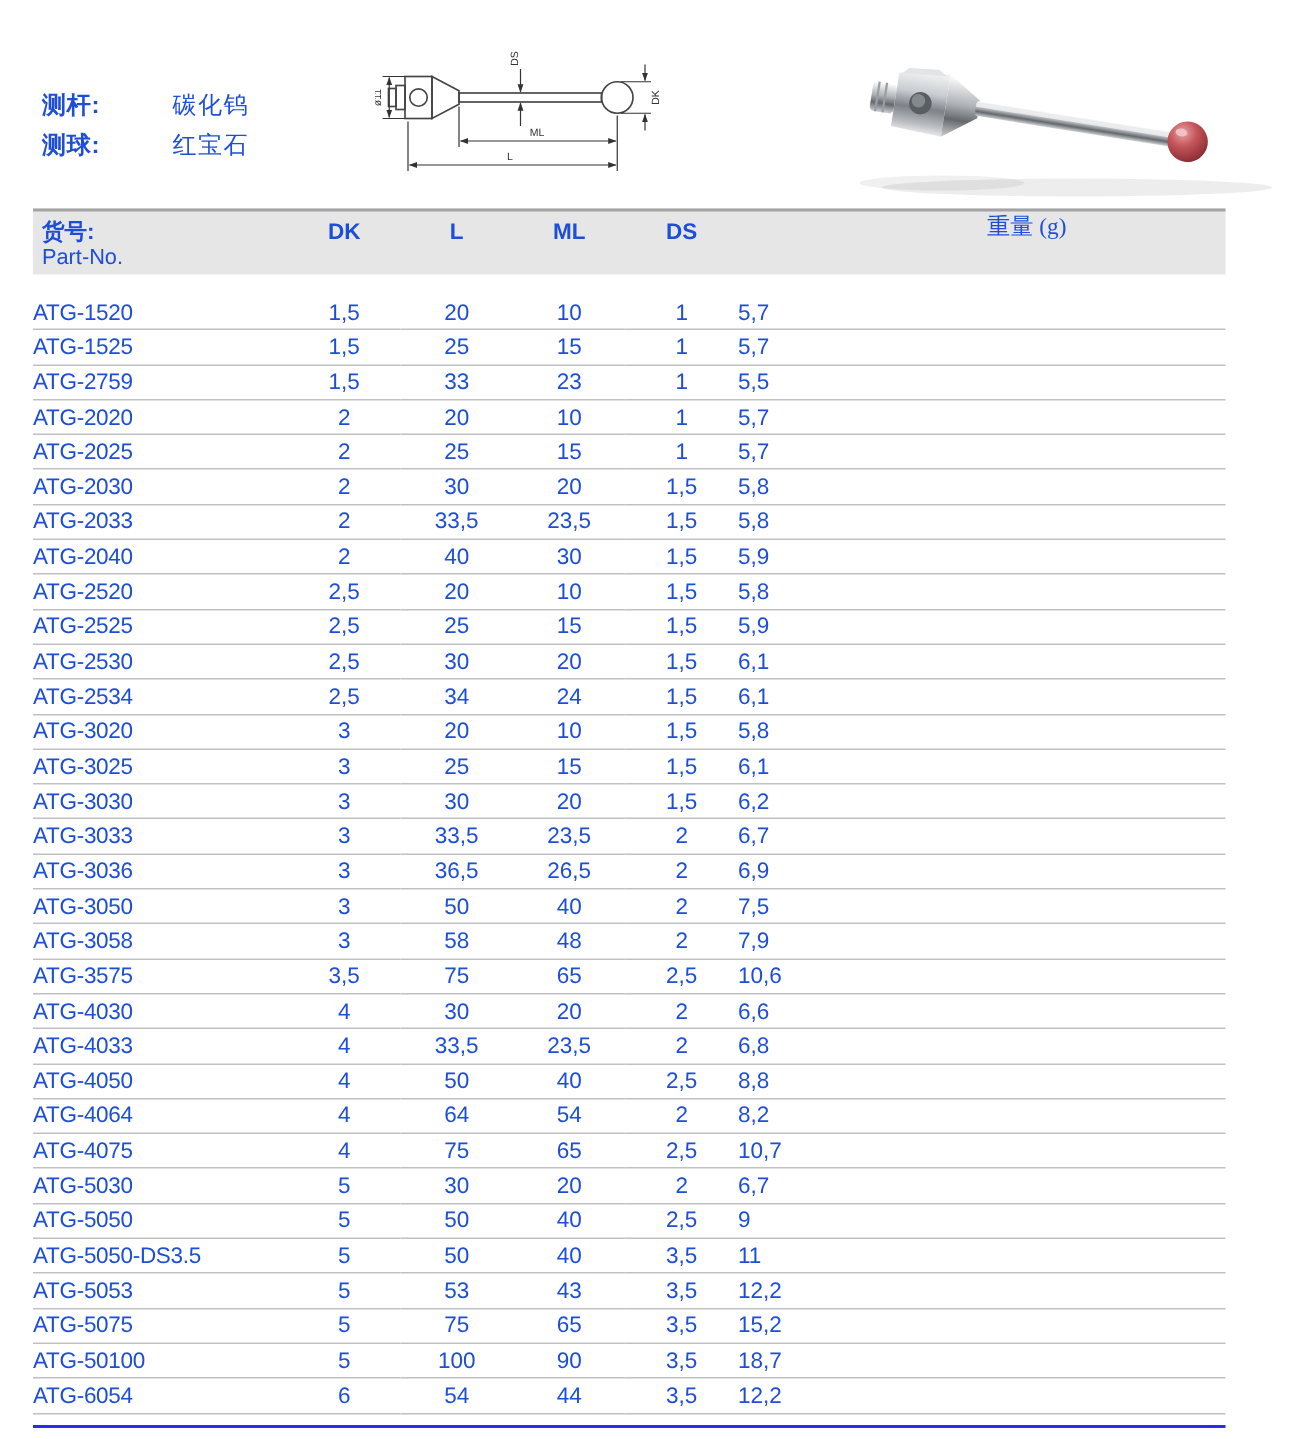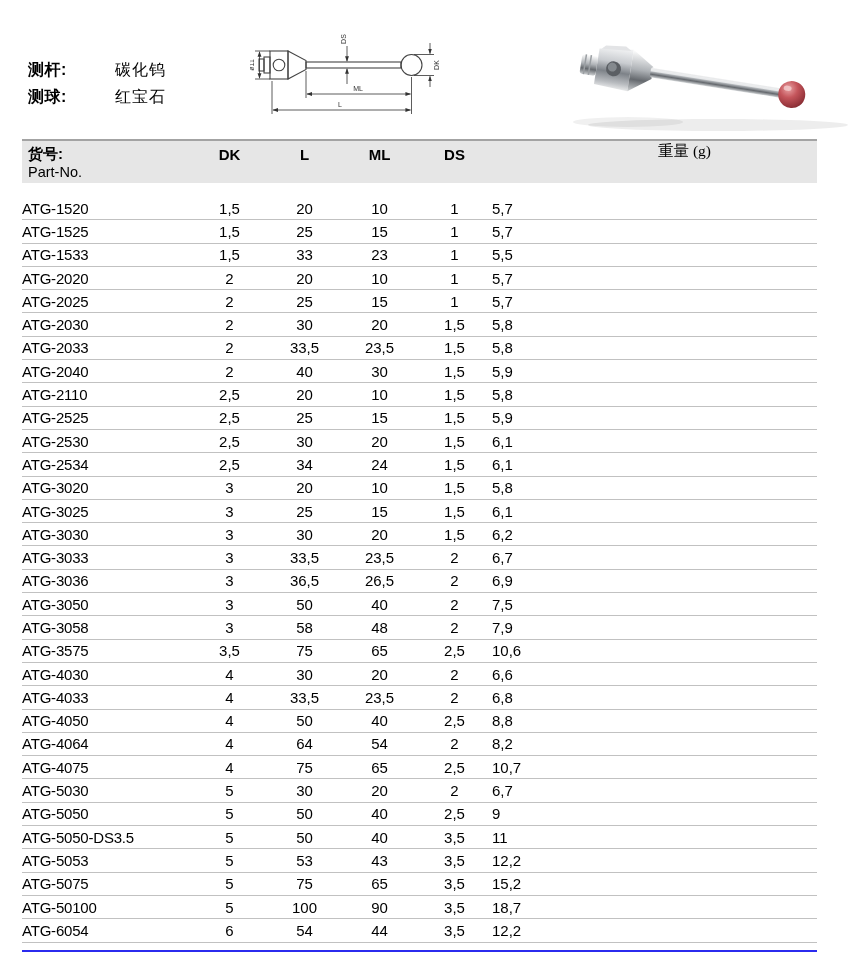--- a/index.html
+++ b/index.html
@@ -1,18 +1,18 @@
 <!DOCTYPE html>
 <html><head>
 <meta charset="utf-8">
 <style>
   html,body{margin:0;padding:0;background:#ffffff;}
   .page{
     position:relative;width:863px;height:959px;background:#ffffff;overflow:hidden;
-    font-family:"Liberation Sans","DejaVu Sans",sans-serif;color:#000000;
+    font-family:"Liberation Sans","DejaVu Sans",sans-serif;color:#1d4ed8;
   }
   
   .specs{position:absolute;left:28px;top:57px;}
   .spec-row{display:flex;height:27px;align-items:center;font-size:16px;}
   .spec-label{font-weight:bold;width:87px;letter-spacing:0.5px;}
   .spec-value{letter-spacing:1px;text-align:center;}
   
   .drawing{position:absolute;left:250px;top:30px;}
   .drawing text{font-family:"Liberation Sans","DejaVu Sans",sans-serif;fill:#333;}
   
@@ -197,21 +197,21 @@
   <tr>
     <td class="c-part">ATG-1525</td>
     <td class="c-num">1,5</td>
     <td class="c-num">25</td>
     <td class="c-num">15</td>
     <td class="c-num">1</td>
     <td class="c-weight">5,7</td>
   </tr>
 
   <tr>
-    <td class="c-part">ATG-1533</td>
+    <td class="c-part">ATG-2759</td>
     <td class="c-num">1,5</td>
     <td class="c-num">33</td>
     <td class="c-num">23</td>
     <td class="c-num">1</td>
     <td class="c-weight">5,5</td>
   </tr>
 
   <tr>
     <td class="c-part">ATG-2020</td>
     <td class="c-num">2</td>
@@ -251,21 +251,21 @@
   <tr>
     <td class="c-part">ATG-2040</td>
     <td class="c-num">2</td>
     <td class="c-num">40</td>
     <td class="c-num">30</td>
     <td class="c-num">1,5</td>
     <td class="c-weight">5,9</td>
   </tr>
 
   <tr>
-    <td class="c-part">ATG-2110</td>
+    <td class="c-part">ATG-2520</td>
     <td class="c-num">2,5</td>
     <td class="c-num">20</td>
     <td class="c-num">10</td>
     <td class="c-num">1,5</td>
     <td class="c-weight">5,8</td>
   </tr>
 
   <tr>
     <td class="c-part">ATG-2525</td>
     <td class="c-num">2,5</td>

